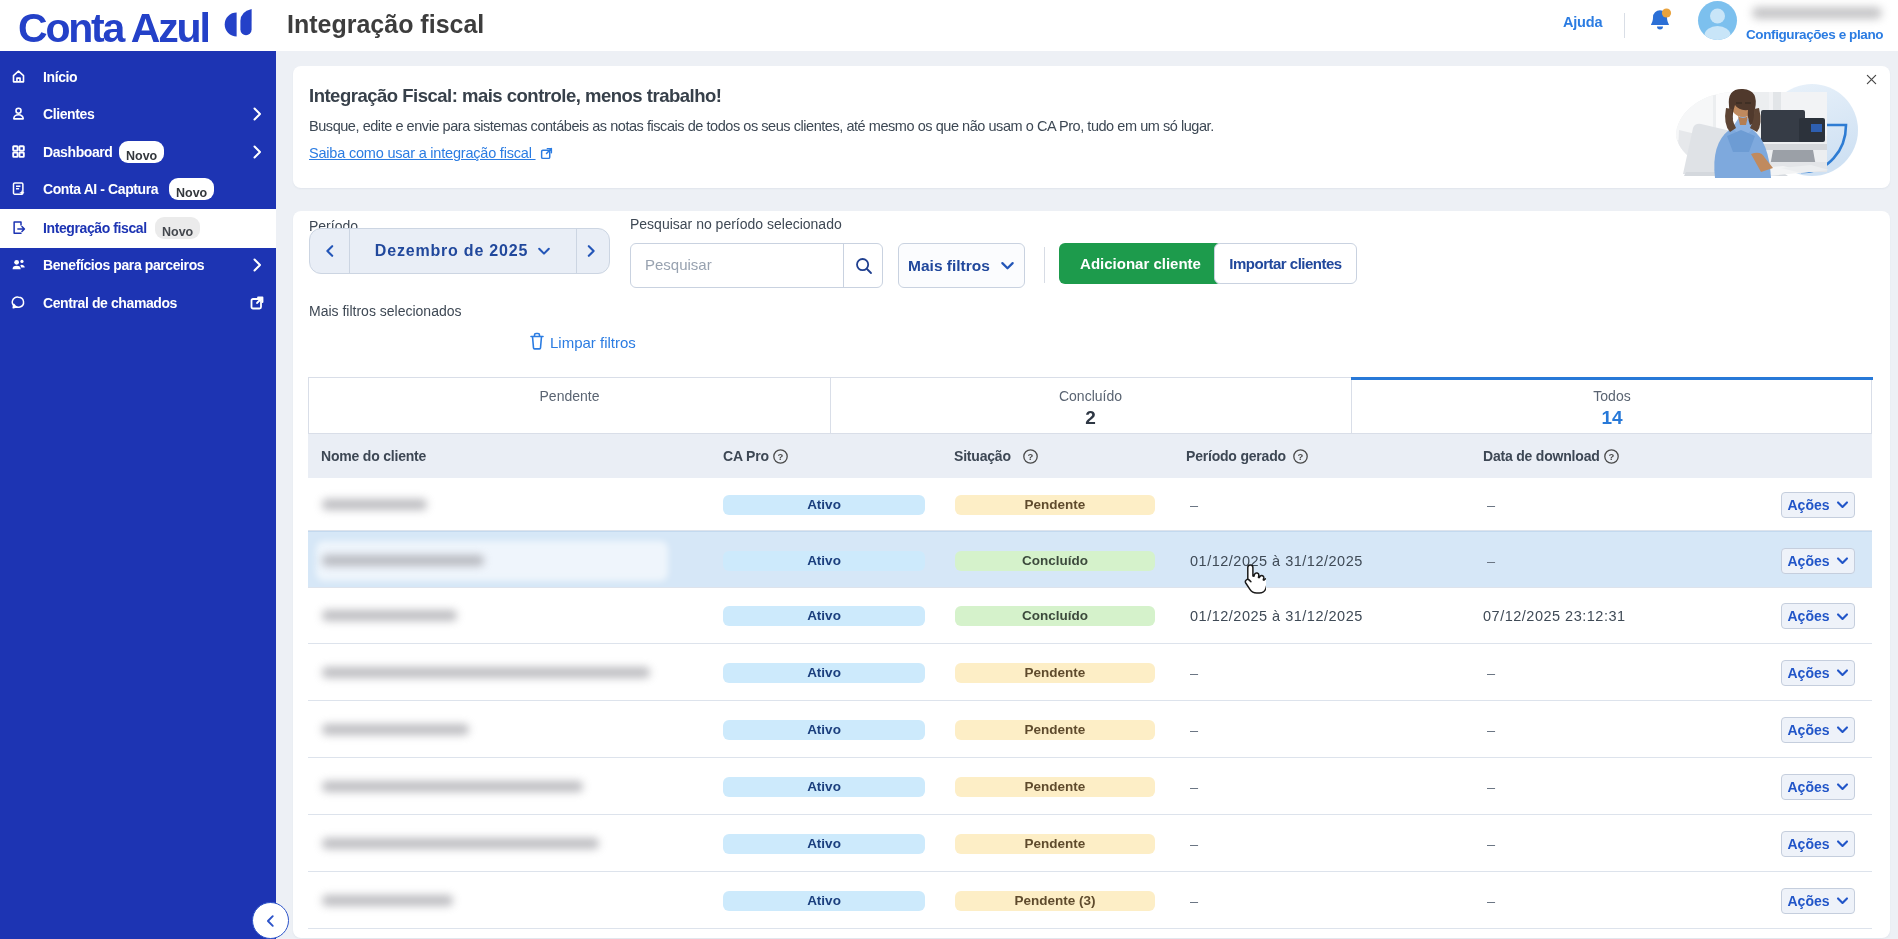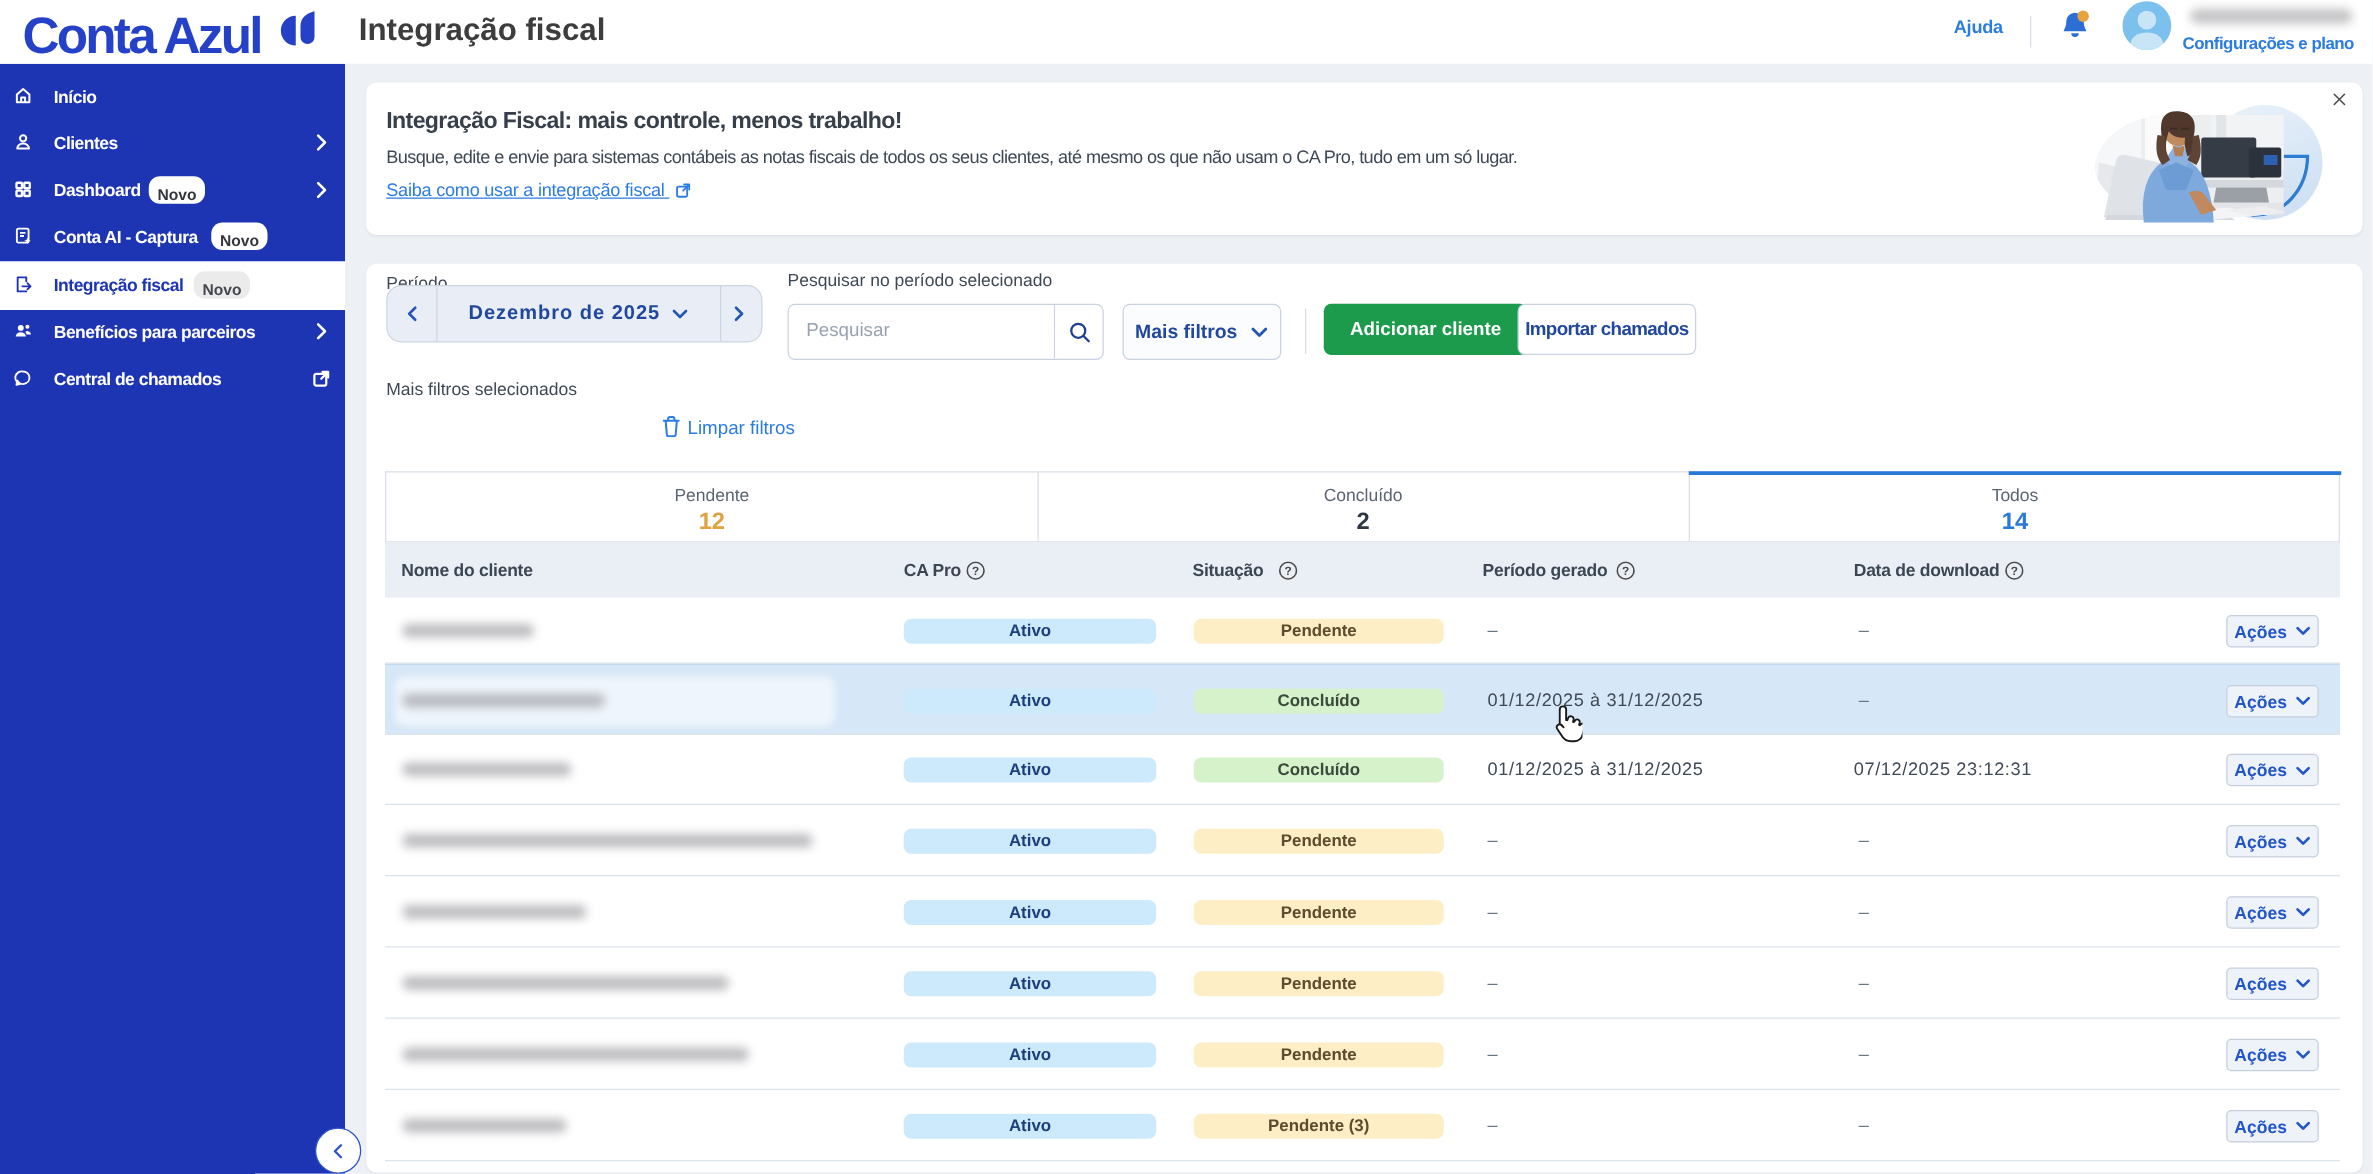--- a/index.html
+++ b/index.html
@@ -259,35 +259,34 @@
   <div class="abs ctl" style="left:605px; top:32px; width:127px; height:45px; background:#fbfcfe; display:flex; align-items:center; justify-content:center; gap:10px;">
     <span class="bluetxt" style="font-size:15.5px;">Mais filtros</span>
     <svg width="15" height="15" viewBox="0 0 16 16" fill="none" stroke="#2456b8" stroke-width="2.4" stroke-linecap="round" stroke-linejoin="round">
         <path d="M2.5 5.5 L8 11 L13.5 5.5"></path>
       </svg>
   </div>
   <div class="abs" style="left:751px; top:36px; width:1px; height:36px; background:#d7dce5;"></div>
 
   <div class="abs" style="left:766px; top:32px; width:163px; height:41px; background:#1d9b4c; border-radius:6px; color:#fff; font-size:15px; font-weight:bold; display:flex; align-items:center; justify-content:center;">Adicionar cliente</div>
   <div class="abs ctl" style="left:921px; top:32px; width:143px; height:41px; background:#fff; display:flex; align-items:center; justify-content:center;">
-      <span class="bluetxt" style="font-size:15px; letter-spacing:-0.5px;">Importar chamados</span>
+      <span class="bluetxt" style="font-size:15px; letter-spacing:-0.5px;">Importar clientes</span>
     </div>
   <div class="abs lbl" style="left:16px; top:92px;">Mais filtros selecionados</div>
   <svg class="abs" style="left:236px; top:121px;" width="16" height="18" viewBox="0 0 16 18" fill="none" stroke="#2b7ce2" stroke-width="1.6" stroke-linecap="round" stroke-linejoin="round">
       <path d="M2 4.5 H14 M5.5 4.5 V3 a1.5 1.5 0 0 1 1.5 -1.5 h2 a1.5 1.5 0 0 1 1.5 1.5 v1.5 M3.5 4.5 L4.5 16 a1 1 0 0 0 1 .9 h5 a1 1 0 0 0 1 -.9 L12.5 4.5"></path>
     </svg>
   <div class="abs" style="left:257px; top:123px; font-size:15px; color:#2b7ce2;">Limpar filtros</div>
 
   <div class="abs" style="left:15px; top:166px; width:1564px; height:57px; border:1px solid #d9dee8; background:#fff;">
     <div class="abs" style="left:521px; top:0; width:1px; height:55px; background:#d9dee8;"></div>
     <div class="abs" style="left:1042px; top:0; width:1px; height:55px; background:#d9dee8;"></div>
     <div class="abs" style="left:1042px; top:-1px; width:522px; height:3px; background:#2879d8;"></div>
     <div class="tab" style="left:0; width:521px;">
         <div class="tabname">Pendente</div>
-        <div class="tabnum" style="color:#dfa23f;">12</div>
       </div>
     <div class="tab" style="left:521px; width:521px;">
         <div class="tabname">Concluído</div>
         <div class="tabnum" style="color:#2e3744;">2</div>
       </div>
     <div class="tab" style="left:1042px; width:522px;">
         <div class="tabname">Todos</div>
         <div class="tabnum" style="color:#2879d8;">14</div>
       </div>
   </div>

